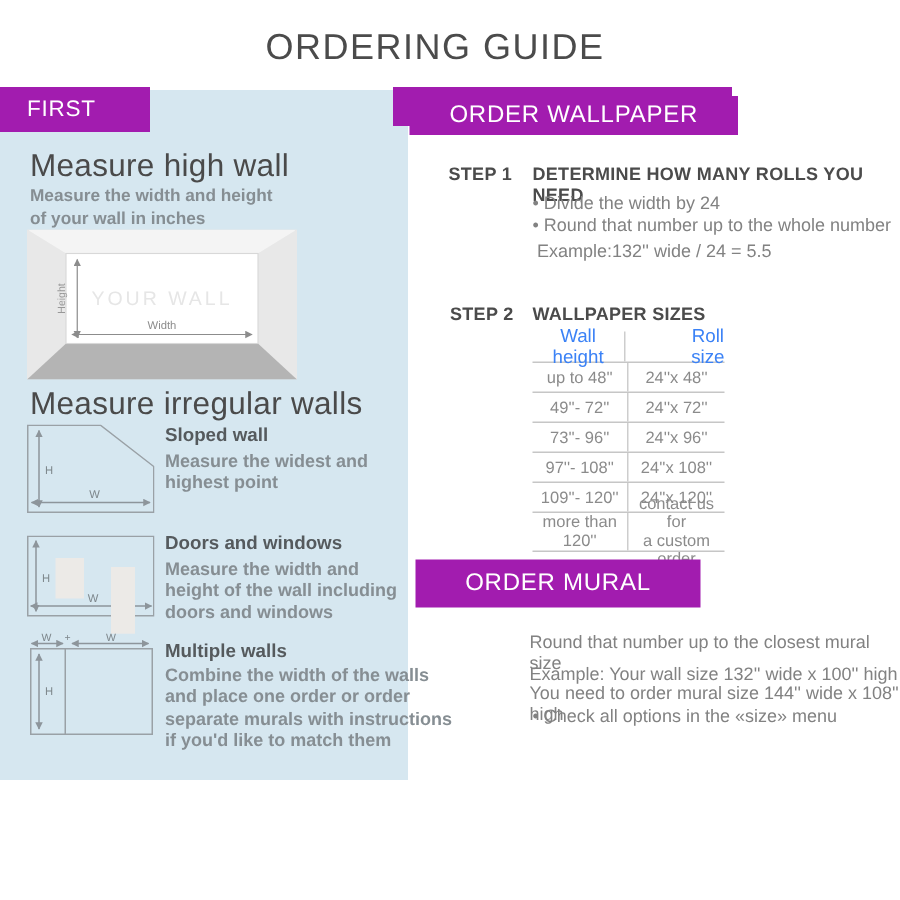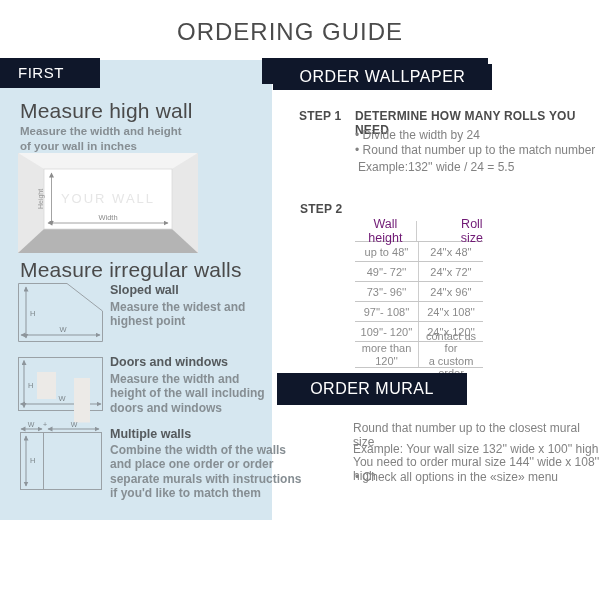--- a/index.html
+++ b/index.html
@@ -2,42 +2,42 @@
 <html><head>
 <meta charset="utf-8">
 <style>
   html,body{margin:0;padding:0;background:#ffffff;}
   .canvas{position:relative;width:600px;height:600px;background:#fff;overflow:hidden;
           font-family:"Liberation Sans", sans-serif;}
   .abs{position:absolute;}
   .page-title{left:0;top:18px;width:580px;text-align:center;font-size:24px;
               letter-spacing:1px;color:#4b4b4b;}
   .blue-panel{left:0;top:60px;width:272px;height:460px;background:#d6e7f0;}
-  .dark-bar{background:#0f172a;color:#ffffff;}
+  .dark-bar{background:#a21caf;color:#ffffff;}
   .first-bar{left:0;top:58px;width:100px;height:30px;line-height:30px;
              padding-left:18px;font-size:15px;letter-spacing:.5px;box-sizing:border-box;}
   .bar-back{left:262px;top:58px;width:226px;height:26px;}
   .ow-bar{left:273px;top:64px;width:219px;height:26px;line-height:26px;text-align:center;
           font-size:16px;letter-spacing:.5px;}
   .om-bar{left:277px;top:373px;width:190px;height:32px;line-height:32px;text-align:center;
           font-size:16px;letter-spacing:.5px;}
   .h1{font-size:21px;color:#4a4a4a;letter-spacing:.2px;}
   .desc{font-size:12px;color:#868e93;line-height:1.2;font-weight:bold;}
   .pre{white-space:pre-line;}
   .mini-title{font-size:12.5px;font-weight:bold;color:#555a5d;}
   .step-label,.step-title{font-size:12px;font-weight:bold;color:#4b4b4b;letter-spacing:.2px;}
   .gray{font-size:12px;color:#828282;}
   .bullet{font-size:12px;color:#828282;line-height:15px;}
   .bullet::before{content:"• ";}
   .table{left:355px;top:221px;width:128px;font-size:11px;color:#8b8b8b;}
   .t-row{display:flex;border-bottom:1px solid #c6c6c6;}
   .t-cell-l{width:63px;border-right:1px solid #cdcdcd;display:flex;align-items:center;
             justify-content:center;text-align:center;}
   .t-cell-r{flex:1;display:flex;align-items:center;justify-content:center;text-align:center;}
-  .t-head{height:20px;font-size:12.5px;color:#701a75;gap:44px;}
+  .t-head{height:20px;font-size:12.5px;color:#3b82f6;gap:44px;}
   .t-data{height:19px;}
   .t-last{height:25px;line-height:1.1;}
   svg text{font-family:"Liberation Sans", sans-serif;}
 </style>
 </head>
 <body>
 
 <div class="canvas">
 
   <svg width="0" height="0" style="position:absolute">
@@ -118,26 +118,27 @@
 separate murals with instructions
 if you'd like to match them</div>
 
   <div class="abs dark-bar bar-back"></div>
   <div class="abs dark-bar ow-bar">ORDER WALLPAPER</div>
 
   <div class="abs step-label" style="left:299px;top:109px;">STEP 1</div>
   <div class="abs step-title" style="left:355px;top:109px;">DETERMINE HOW MANY ROLLS YOU NEED</div>
   <div class="abs" style="left:355px;top:128px;">
     <div class="bullet">Divide the width by 24</div>
-    <div class="bullet">Round that number up to the match number</div>
+    <div class="bullet">Round that number up to the whole number</div>
   </div>
   <div class="abs gray" style="left:358px;top:160px;">Example:</div>
   <div class="abs gray" style="left:408px;top:160px;">132'' wide / 24 = 5.5</div>
 
   <div class="abs step-label" style="left:300px;top:202px;">STEP 2</div>
+  <div class="abs step-title" style="left:355px;top:202px;">WALLPAPER SIZES</div>
 
   <div class="abs table">
     <div class="t-row t-head">
       <div class="t-cell-l">Wall height</div>
       <div class="t-cell-r">Roll size</div>
     </div>
     <div class="t-row t-data">
       <div class="t-cell-l">up to 48''</div>
       <div class="t-cell-r">24''x 48''</div>
     </div>

